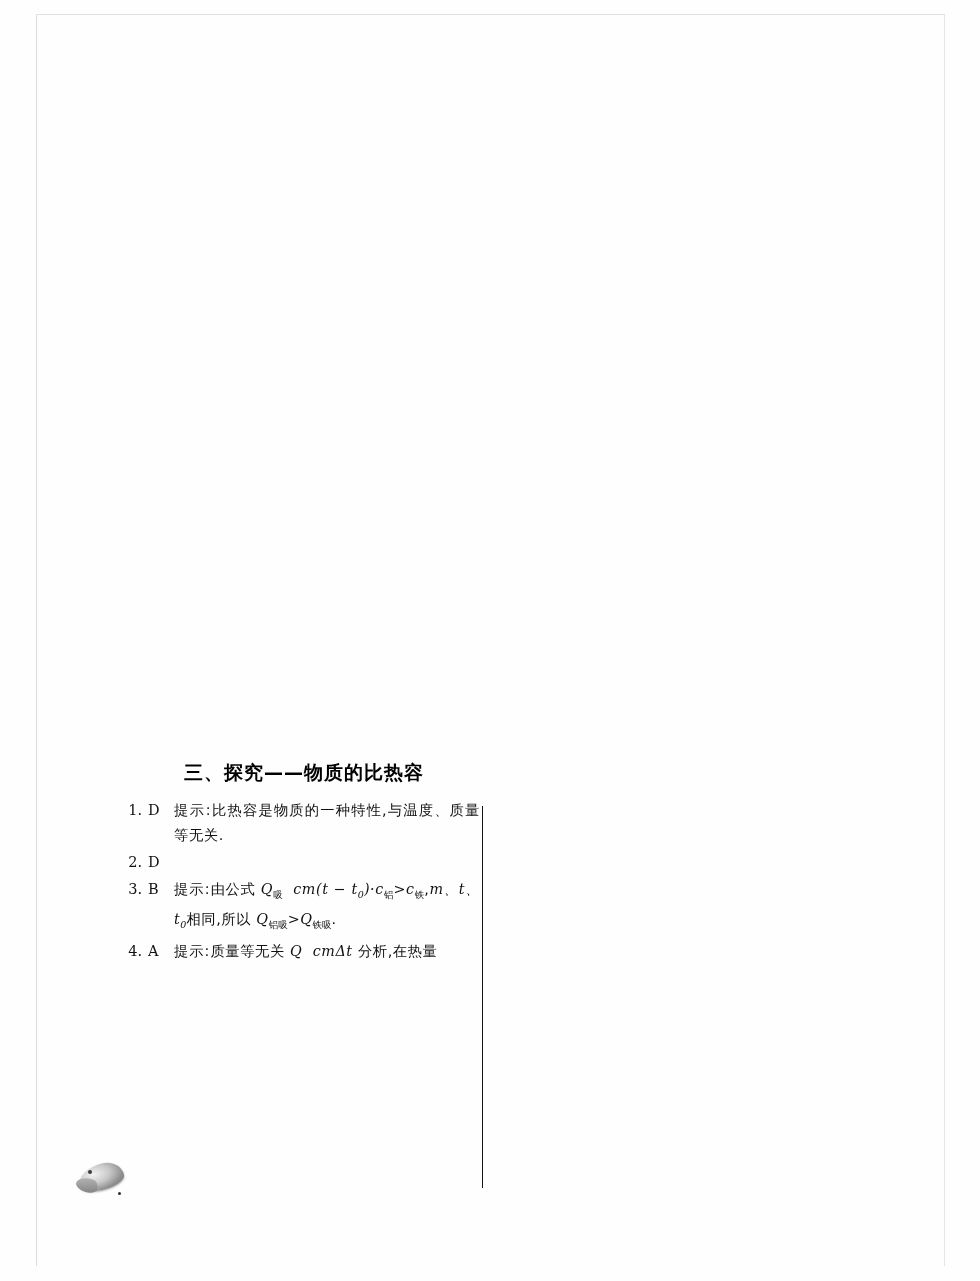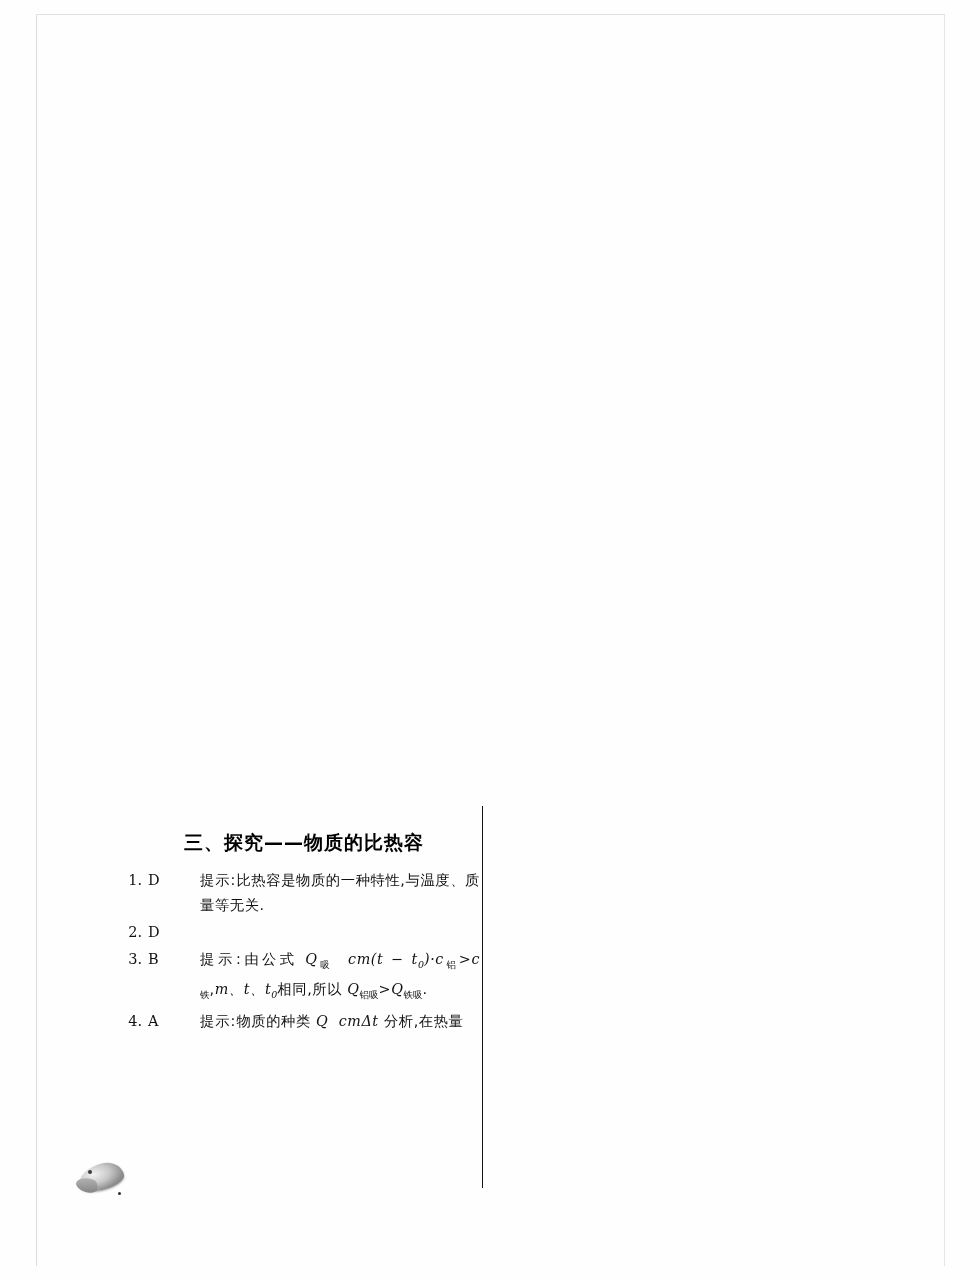--- a/index.html
+++ b/index.html
@@ -38,21 +38,21 @@
     position: absolute;
     left: 944px; top: 14px;
     width: 1px; height: 1252px;
     background: #e6e6e6;
   }
 
   
   .content-column {
     position: absolute;
     left: 120px;
-    top: 830px;
+    top: 760px;
     width: 360px;
   }
 
   
   .column-rule {
     position: absolute;
     left: 482px;
     top: 806px;
     width: 1px;
     height: 382px;
@@ -104,21 +104,20 @@
     padding-left: 4px;
   }
 
   .item-body {
     flex: 1 1 auto;
     font-size: 14.3px;
     line-height: 25px;
     color: #111;
     letter-spacing: 0.6px;
     text-align: justify;
-    margin-left: 26px;
   }
 
   .item-body .hint-label {
     letter-spacing: 1px;
   }
 
   
   .mi {
     font-family: "DejaVu Serif", serif;
     font-style: italic;
@@ -206,21 +205,21 @@
 
     <li class="answer-item">
       <span class="item-num">3.</span>
       <span class="item-ans">B</span>
       <span class="item-body"><span class="hint-label">提示:</span><span>由公式 </span><span class="mi">Q<span class="sub-cjk">吸</span></span><span class="mi">&nbsp;&nbsp;cm(t&nbsp;−&nbsp;t<span class="sub">0</span>)</span><span class="mi">·c<span class="sub-cjk">铝</span></span><span>&gt;</span><span class="mi">c<span class="sub-cjk">铁</span></span><span>,</span><span class="mi">m、t、t<span class="sub">0</span></span><span>相同,所以 </span><span class="mi">Q<span class="sub-cjk">铝吸</span></span><span>&gt;</span><span class="mi">Q<span class="sub-cjk">铁吸</span></span><span>.</span></span>
     </li>
 
     <li class="answer-item">
       <span class="item-num">4.</span>
       <span class="item-ans">A</span>
-      <span class="item-body"><span class="hint-label">提示:</span><span>物质的种类 </span><span class="mi">Q&nbsp;&nbsp;cmΔt</span>&nbsp;<span>分析,在热量</span></span>
+      <span class="item-body"><span class="hint-label">提示:</span><span>质量等无关 </span><span class="mi">Q&nbsp;&nbsp;cmΔt</span>&nbsp;<span>分析,在热量</span></span>
     </li>
 
   </ul>
 </div>
 
 <div class="page-mark">
   <div class="blob"></div>
   <div class="fin"></div>
   <div class="eye"></div>
   <div class="dot"></div>

